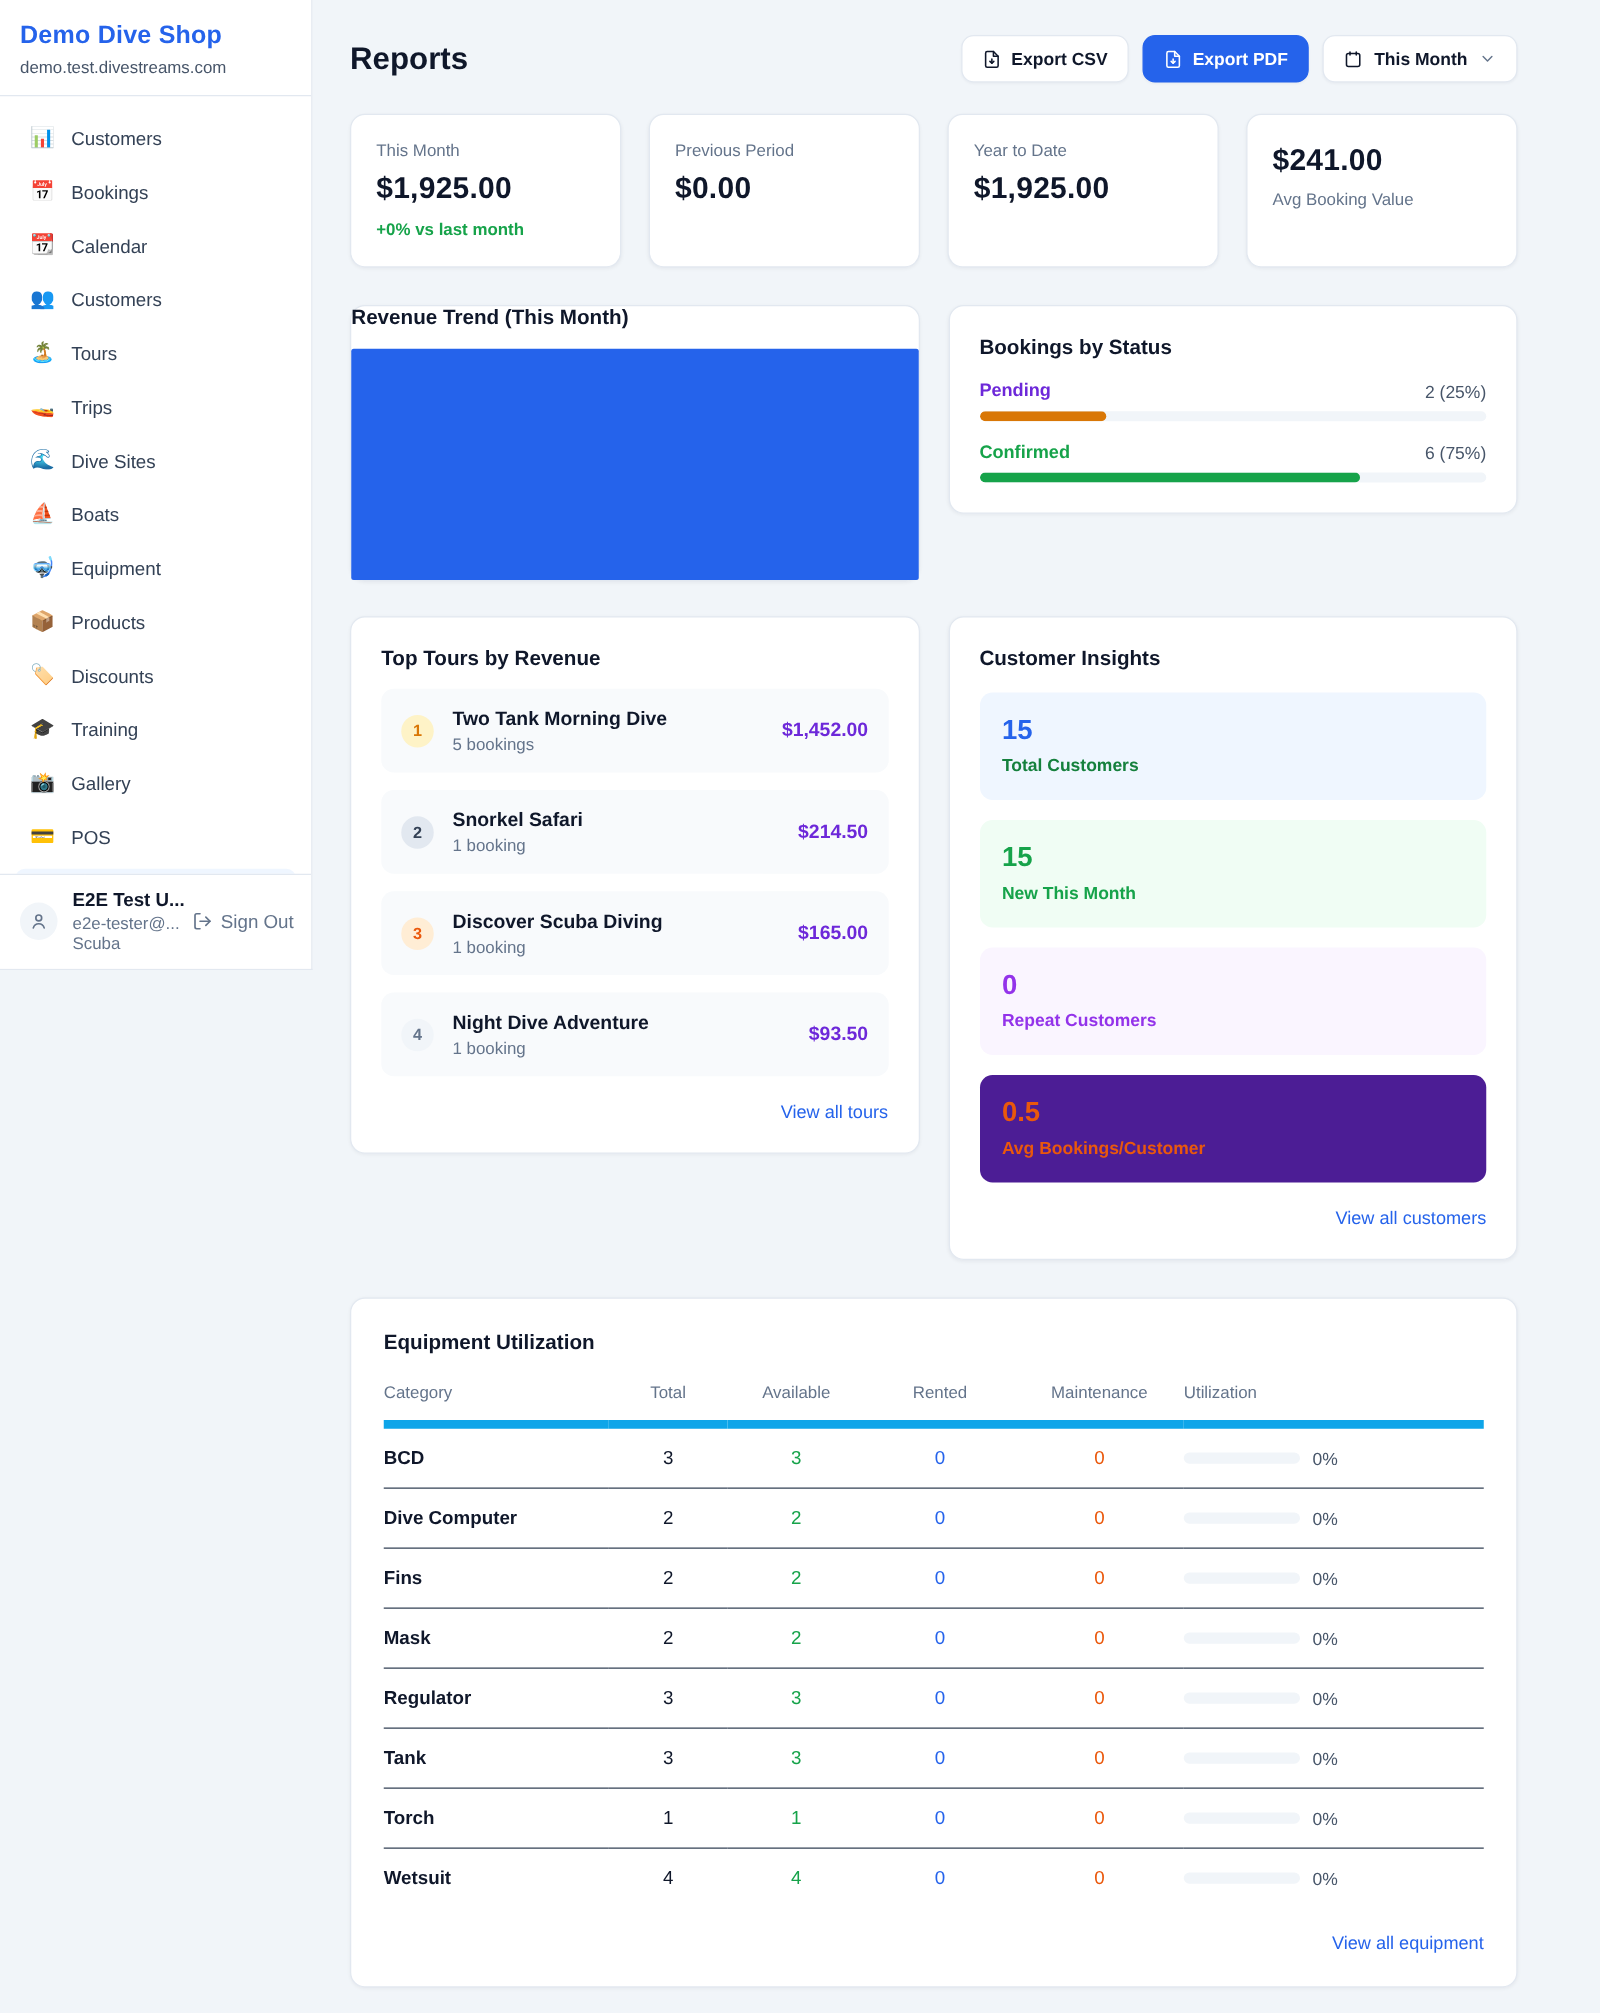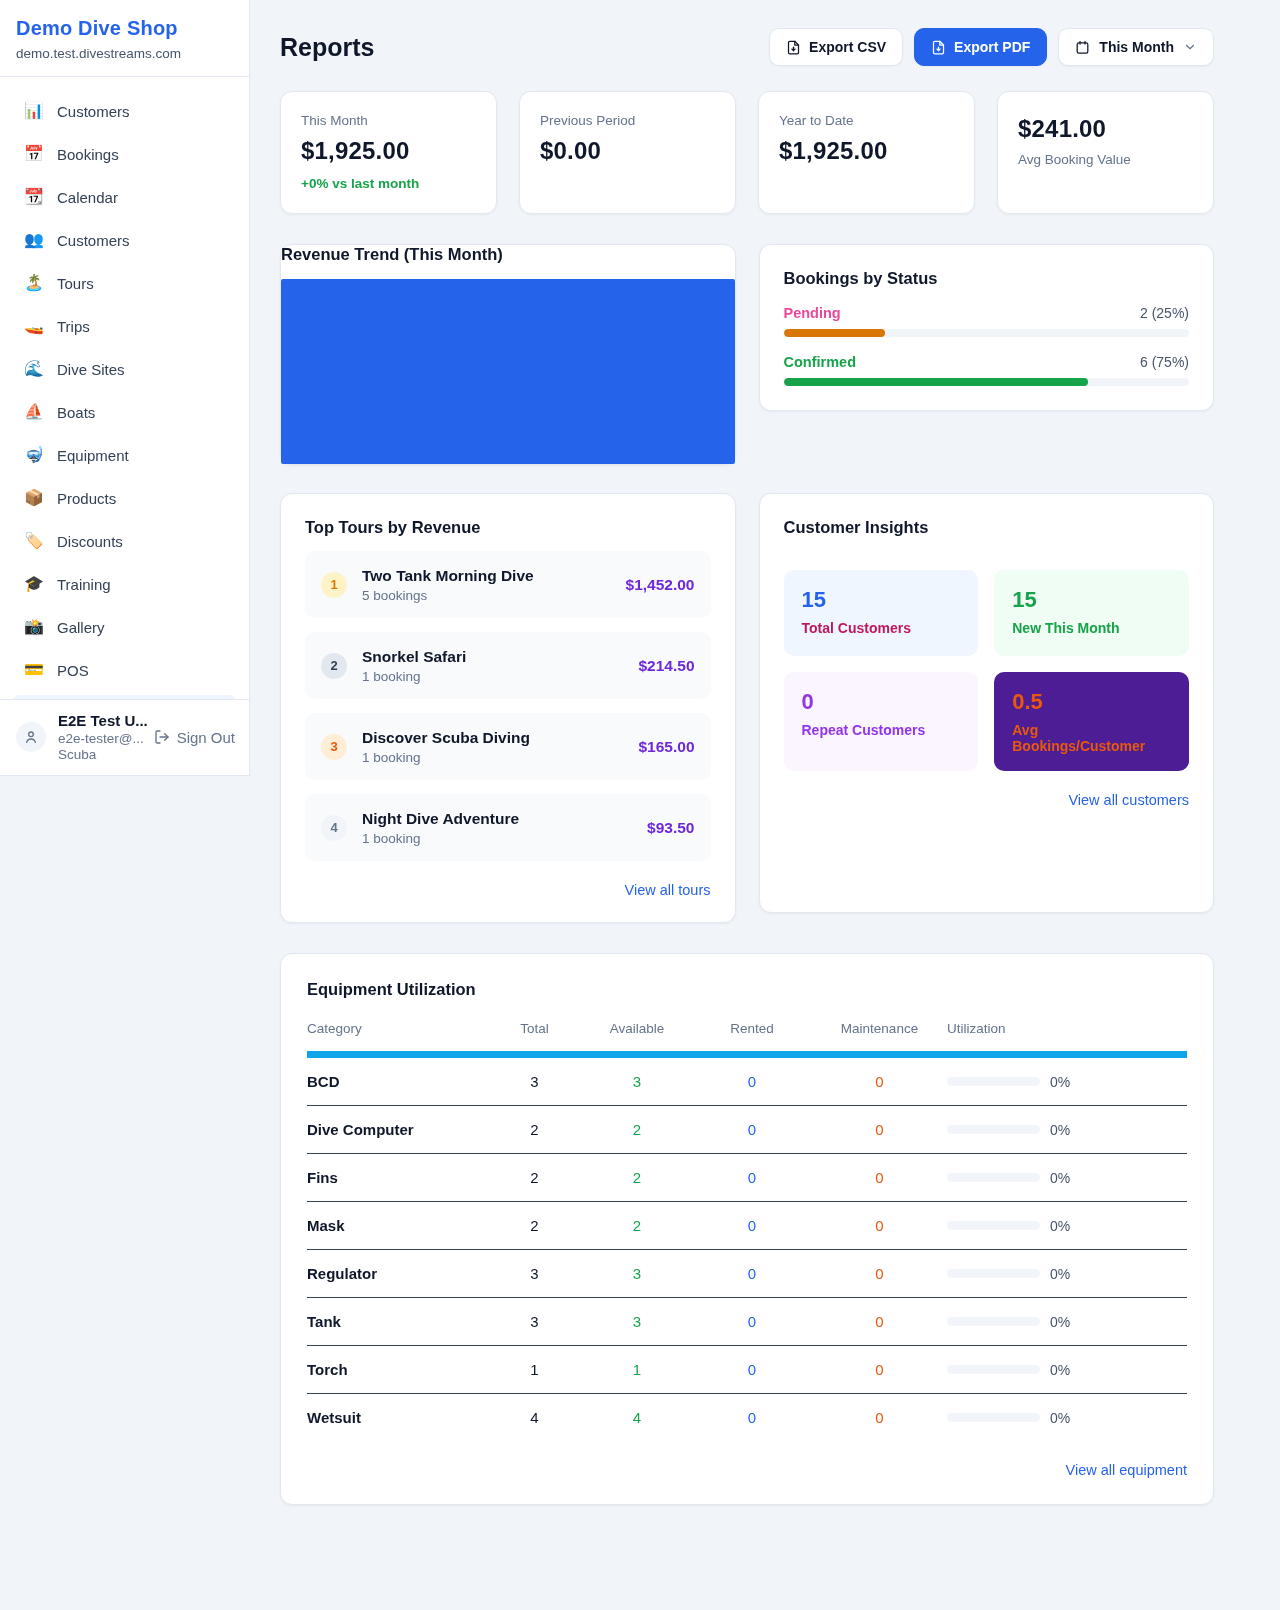--- a/index.html
+++ b/index.html
@@ -105,21 +105,21 @@
     display:flex; align-items:center; justify-content:center;
     font-size:13px; font-weight:600;
   }
   .tour-name { font-size:15.5px; font-weight:600; color:#0f172a; }
   .tour-sub { font-size:13.5px; color:#64748b; margin-top:3px; }
   .tour-price { margin-left:auto; font-size:15.5px; font-weight:700; color:#6d28d9; }
   .view-all {
     display:block; text-align:right; margin-top:21px;
     color:#2563eb; font-size:14.5px; cursor:pointer; text-decoration:none;
   }
-  .insight-grid { display:grid; grid-template-columns:1fr 1fr; gap:16px; margin-top:33px; }
+  .insight-grid { display:grid; grid-template-columns:1fr; gap:16px; margin-top:17px; }
   .insight-tile { border-radius:10px; padding:17px 18px; min-height:86px; }
   .insight-value { font-size:22px; font-weight:800; }
   .insight-label { font-size:14px; font-weight:600; margin-top:7px; }
   
   .equipment-card { padding:26px; }
   table { width:100%; border-collapse:collapse; margin-top:14px; }
   th {
     font-size:13.5px; font-weight:400; color:#64748b; text-align:left;
     padding:8px 0 15px; border-bottom:7px solid #0ea5e9;
   }
@@ -294,21 +294,21 @@
 
   <div class="charts-row">
     <div class="card revenue-card">
       <div class="card-title">Revenue Trend (This Month)</div>
       <div class="chart-block" style="background: rgb(37, 99, 235);"></div>
     </div>
     <div class="card status-card">
       <div class="card-title">Bookings by Status</div>
       <div class="status-group">
         <div class="status-head">
-          <span class="status-label" style="color: #ec4899;">Pending</span>
+          <span class="status-label" style="color: #6d28d9;">Pending</span>
           <span class="status-value">2 (25%)</span>
         </div>
         <div class="bar-track">
           <div class="bar-fill" style="width: 25%; background: rgb(217, 119, 6);"></div>
         </div>
       </div>
       <div class="status-group">
         <div class="status-head">
           <span class="status-label" style="color: rgb(22, 163, 74);">Confirmed</span>
           <span class="status-value">6 (75%)</span>
@@ -361,21 +361,21 @@
       </div>
 
       <a class="view-all">View all tours</a>
     </div>
 
     <div class="card tall-card">
       <div class="card-title">Customer Insights</div>
       <div class="insight-grid">
         <div class="insight-tile" style="background: rgb(239, 246, 255);">
           <div class="insight-value" style="color: rgb(37, 99, 235);">15</div>
-          <div class="insight-label" style="color: #be185d;">Total Customers</div>
+          <div class="insight-label" style="color: #15803d;">Total Customers</div>
         </div>
         <div class="insight-tile" style="background: rgb(240, 253, 244);">
           <div class="insight-value" style="color: rgb(22, 163, 74);">15</div>
           <div class="insight-label" style="color: rgb(22, 163, 74);">New This Month</div>
         </div>
         <div class="insight-tile" style="background: rgb(250, 245, 255);">
           <div class="insight-value" style="color: rgb(147, 51, 234);">0</div>
           <div class="insight-label" style="color: rgb(147, 51, 234);">Repeat Customers</div>
         </div>
         <div class="insight-tile" style="background: #4c1d95;">

